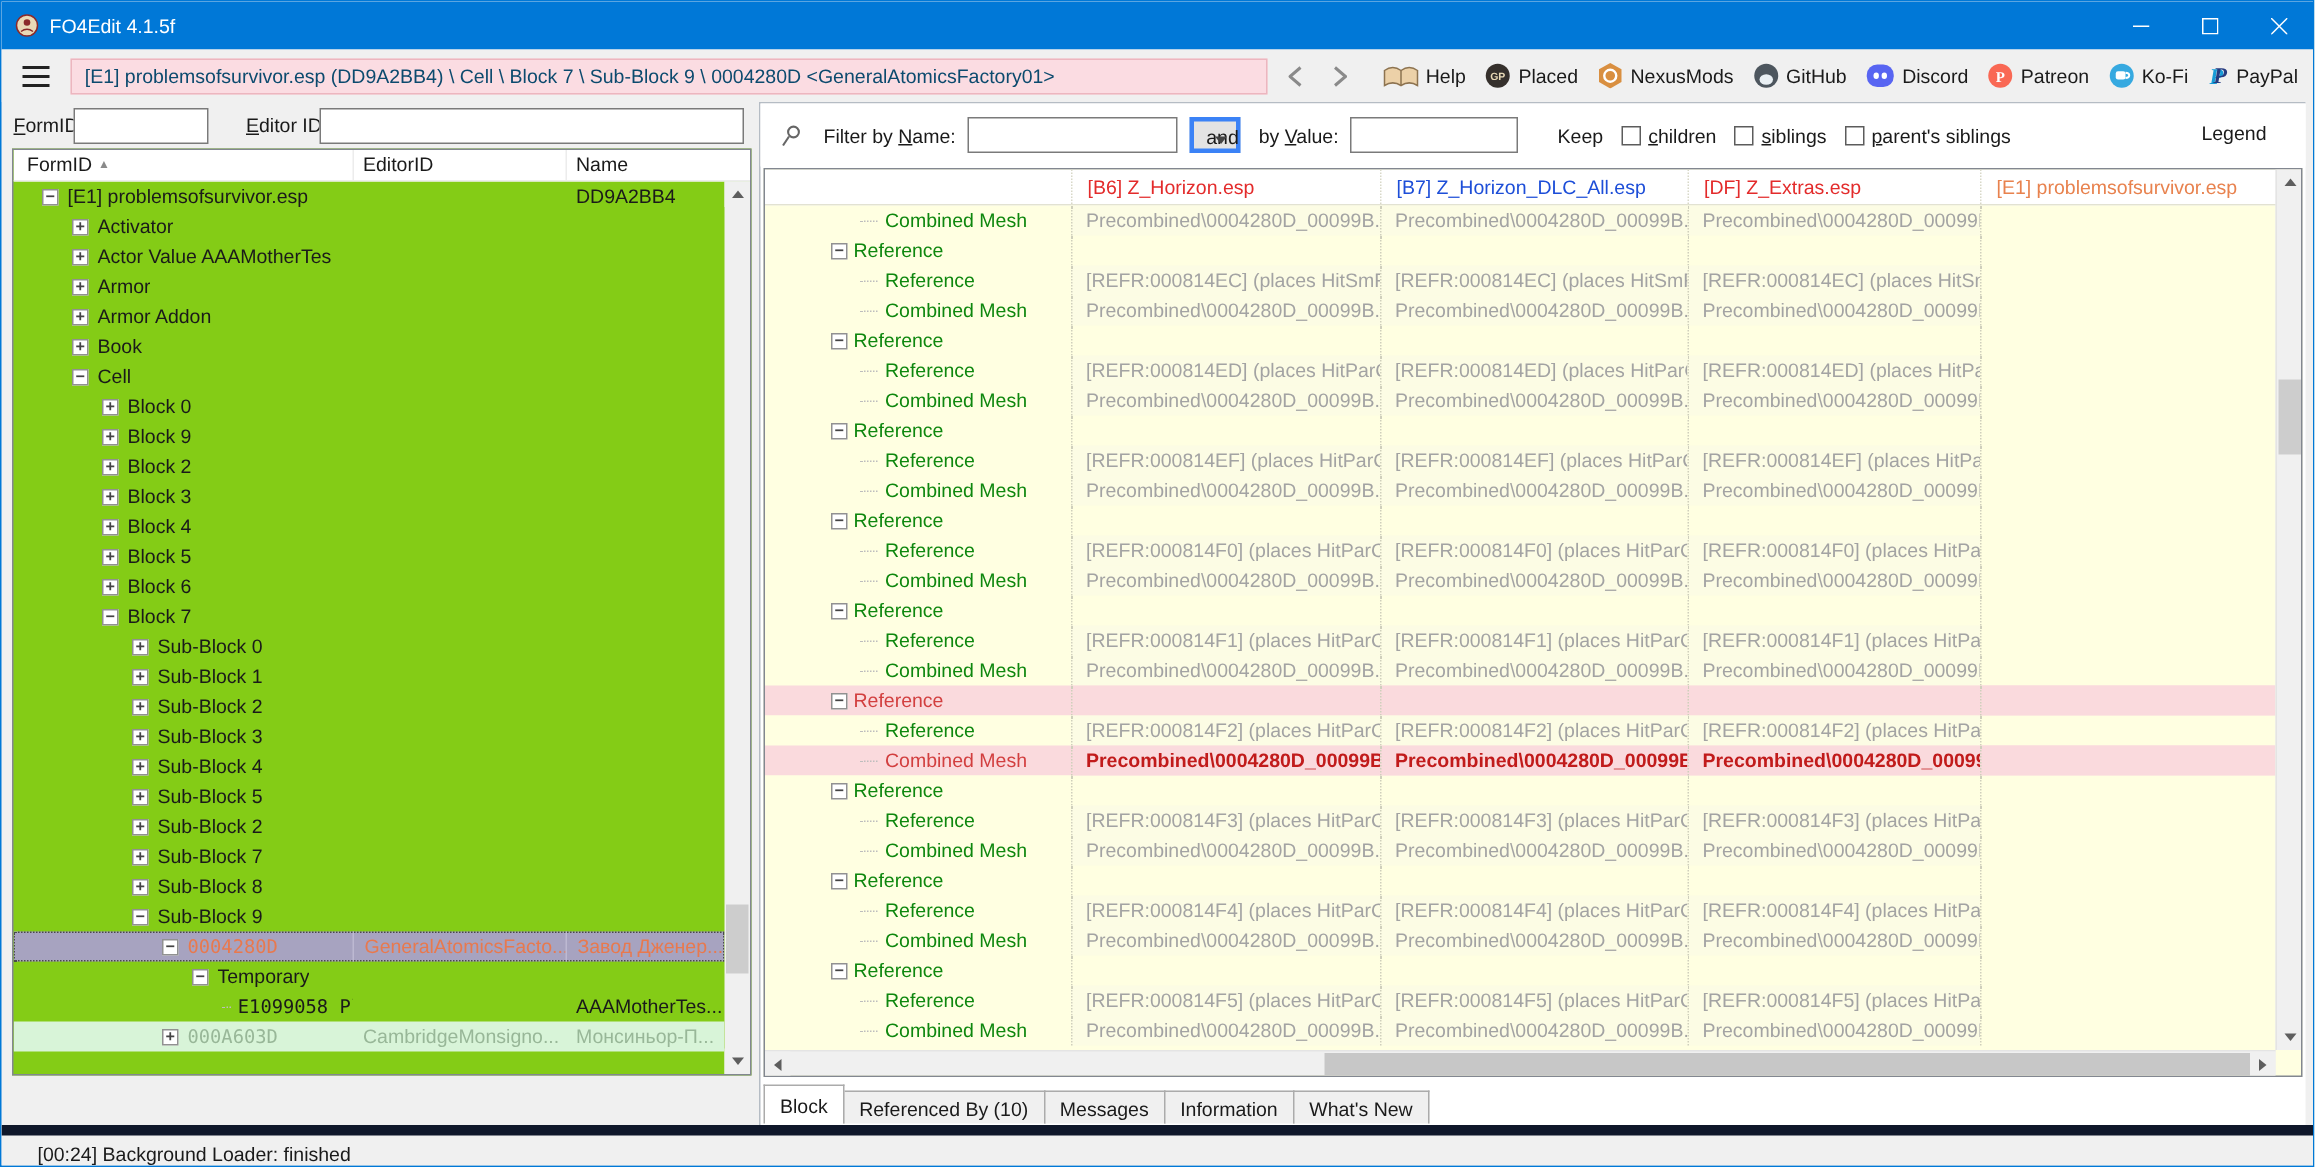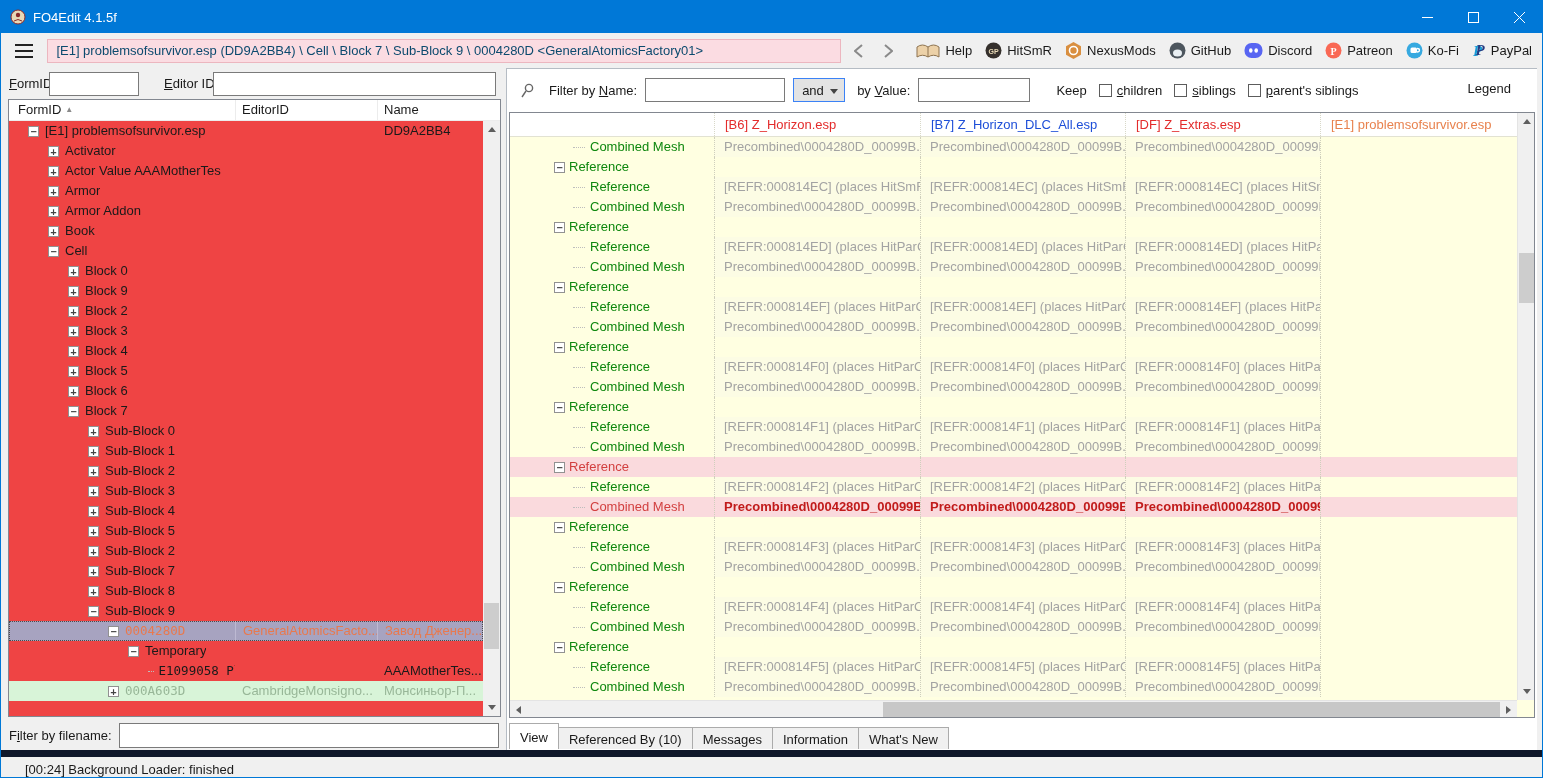--- a/index.html
+++ b/index.html
@@ -23,21 +23,21 @@
 .link .ic{display:flex}
 
 .left-panel{position:absolute;left:7px;top:67px;width:493px;height:683px}
 .form-row{position:absolute;top:3px;left:0;right:0;height:26px}
 .form-row label{position:absolute;top:5px}
 .lab-formid{left:1px}
 .inp-formid{position:absolute;left:41px;top:1px;width:90px;height:24px}
 .lab-editorid{left:156px}
 .inp-editorid{position:absolute;left:205px;top:1px;width:283px;height:24px}
 input{border:1px solid #7a7a7a;background:#fff;height:24px;font:13px "Liberation Sans",sans-serif;padding:0 4px}
-.tree-frame{position:absolute;left:0;top:31px;width:493px;height:618px;background:#ef4444;border:1px solid #828790;overflow:hidden}
+.tree-frame{position:absolute;left:0;top:31px;width:493px;height:618px;background:#84cc16;border:1px solid #828790;overflow:hidden}
 .tree-header{display:flex;height:21px;border-bottom:1px solid #ececec;background:#fff}
 .th{padding:2px 6px;font-size:13px}
 .th-formid{flex:0 0 226px;padding-left:9px}
 .th-editor{flex:0 0 142px;border-left:1px solid #ececec}
 .th-name{flex:1;border-left:1px solid #ececec}
 .sort-ic{font-size:8px;color:#8a8a8a;margin-left:4px;vertical-align:2px}
 .tree-body{position:absolute;top:21px;left:0;right:17px;bottom:0;overflow:hidden}
 .trow{display:flex;height:20px;line-height:20px;white-space:nowrap}
 .tc{overflow:hidden}
 .tc-formid{flex:0 0 226px;display:flex;align-items:center}
@@ -61,21 +61,21 @@
 .tri-lf{border-top:4px solid transparent;border-bottom:4px solid transparent;border-right:5px solid #5e5e5e;border-left:none}
 .tri-rt{border-top:4px solid transparent;border-bottom:4px solid transparent;border-left:5px solid #5e5e5e;border-right:none}
 .filter-row{position:absolute;left:0;top:655px;right:0;height:26px}
 .filter-row label{position:absolute;left:1px;top:5px}
 .inp-filter{position:absolute;left:111px;top:0;width:380px;height:25px}
 
 .right-panel{position:absolute;left:505px;top:67px;width:1031px;height:683px;background:#fff;border:1px solid #b5bcc4;border-right:none}
 .rfilter{position:absolute;top:0;left:0;right:0;height:42px;background:#fff;display:flex;align-items:center;padding-left:10px}
 .pin{margin:0 14px 0 4px;display:flex}
 .inp-name{width:140px;margin-left:8px}
-.combo{width:52px;height:24px;margin-left:8px;border:1px solid #3b82f6;background:#e3e3e3;display:flex;align-items:center;padding-left:8px;position:relative}
+.combo{width:34px;height:24px;margin-left:8px;border:3px solid #3b82f6;background:#e3e3e3;display:flex;align-items:flex-end;padding-left:8px;position:relative}
 .combo .tri-dn{position:absolute;right:6px;top:10px;border-left-width:4px;border-right-width:4px;border-top-color:#444}
 .lbl-value{margin-left:12px}
 .inp-value{width:112px;margin-left:8px}
 .keep{margin-left:26px}
 .cbgrp{display:flex;align-items:center;margin-left:12px;gap:5px}
 .cb{width:13px;height:13px;border:1px solid #5c5c5c;background:#fff}
 .legend{position:absolute;right:26px;top:12px}
 .table-frame{position:absolute;left:2px;top:43px;width:1026px;height:606px;border:1px solid #828790;background:#ffffe1;overflow:hidden}
 .rheader{display:flex;height:24px;background:#fff;border-bottom:1px solid #e2e2d2}
 .hcell{padding:4px 0 0 10px;font-size:13px;white-space:nowrap;overflow:hidden;border-left:1px dotted #d8d8c8}
@@ -164,21 +164,21 @@
           </span>
         <span>Help</span>
       </span>
       <span class="link">
         <span class="ic">
             <svg width="17" height="17">
               <circle cx="8.5" cy="8.5" r="8" fill="#35302c"></circle>
               <text x="8.5" y="11.5" text-anchor="middle" font-size="7" font-family="Liberation Sans" fill="#e8d9b6" font-weight="bold">GP</text>
             </svg>
           </span>
-        <span>HitSmR</span>
+        <span>Placed</span>
       </span>
       <span class="link">
         <span class="ic">
             <svg width="17" height="17">
               <polygon points="8.5,0 16,4.2 16,12.7 8.5,17 1,12.7 1,4.2" fill="#d98f40"></polygon>
               <circle cx="8.5" cy="8.5" r="4" fill="none" stroke="#fff" stroke-width="1.6"></circle>
             </svg>
           </span>
         <span>NexusMods</span>
       </span>
@@ -484,24 +484,20 @@
       <div class="vscroll">
         <div class="sb-btn" style="top:0">
             <span class="tri tri-up"></span>
           </div>
         <div class="sb-thumb" style="top:482px;height:46px"></div>
         <div class="sb-btn" style="bottom:0">
             <span class="tri tri-dn"></span>
           </div>
       </div>
     </div>
-    <div class="filter-row">
-      <label>F<u>i</u>lter by filename:</label>
-      <input class="inp-filter" value="" style="">
-    </div>
   </div>
 
   <div class="right-panel">
     <div class="rfilter">
       <span class="pin">
           <svg width="14" height="15">
             <circle cx="8" cy="5" r="3.6" fill="none" stroke="#666" stroke-width="1.4"></circle>
             <line x1="5" y1="8" x2="1" y2="14" stroke="#666" stroke-width="1.4"></line>
           </svg>
         </span>
@@ -831,21 +827,21 @@
         <div class="sb-btn" style="left:0">
             <span class="tri tri-lf"></span>
           </div>
         <div class="hthumb" style="left:373px;right:17px"></div>
         <div class="sb-btn" style="left:auto;right:0">
             <span class="tri tri-rt"></span>
           </div>
       </div>
     </div>
     <div class="tabs">
-        <span class="tab active">View</span>
+        <span class="tab active">Block</span>
         <span class="tab">Referenced By (10)</span>
         <span class="tab">Messages</span>
         <span class="tab">Information</span>
         <span class="tab">What's New</span>
       </div>
   </div>
 
   <div class="statusbar">[00:24] Background Loader: finished</div>
 </div>
 

